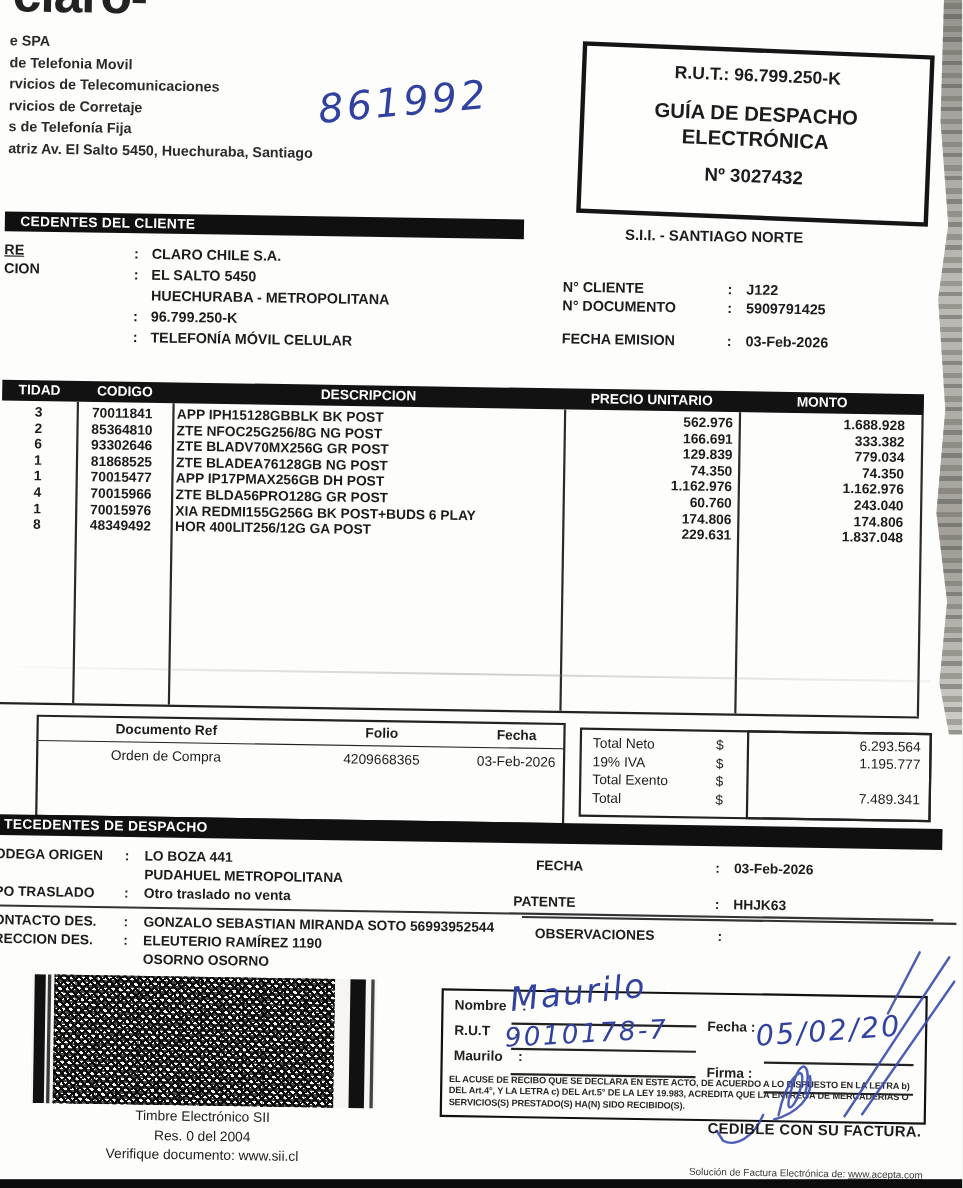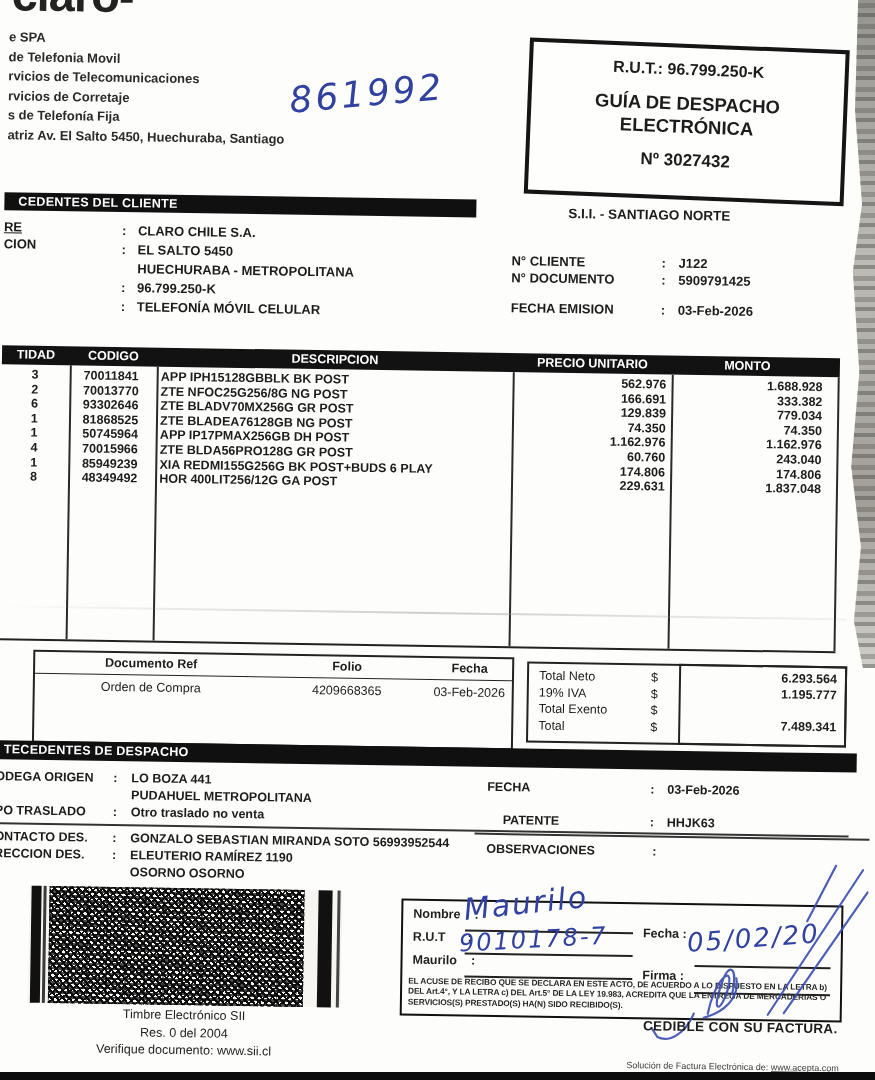--- a/index.html
+++ b/index.html
@@ -57,32 +57,32 @@
   .ref-box{left:36px;top:656px;width:477px;height:89px;border:2px solid #222;font-size:12.5px;}
   .ref-head{display:flex;height:21px;line-height:21px;font-weight:bold;border-bottom:1.5px solid #222;}
   .ref-row{display:flex;margin-top:5px;}
   .rc1{width:232px;text-align:center;} .rc2{width:160px;text-align:center;} .rc3{width:85px;text-align:center;}
 
   
   .tot-box{left:530px;top:660px;width:316px;height:77px;border:2px solid #222;font-size:12.5px;}
   .tot-l{position:absolute;left:10px;top:4px;line-height:16.5px;}
   .tot-s{position:absolute;left:122px;top:4px;line-height:16.5px;}
   .tot-inner{position:absolute;left:150px;top:-2px;bottom:-2px;right:-2px;border:2px solid #222;}
-  .tv{position:absolute;right:8px;font-weight:bold;}
+  .tv{position:absolute;right:8px;font-weight:normal;}
   .tv1{top:4px;} .tv2{top:20px;} .tv4{top:52px;}
 
   
   .d-lbl{font-size:12.5px;font-weight:bold;} .d-val{font-size:12.5px;font-weight:bold;white-space:nowrap;}
   .dl1{left:0;top:776px;} .dl2{left:0;top:810px;} .dl3{left:0;top:836px;} .dl4{left:0;top:853px;}
   .dc{left:118px;font-size:12.5px;font-weight:bold;}
   .dv1{left:136px;top:776px;} .dv1b{left:136px;top:793px;} .dv2{left:136px;top:810px;}
   .dv3{left:136px;top:836px;} .dv4{left:136px;top:853px;} .dv4b{left:136px;top:870px;}
   .hl1{left:0;top:829px;width:854px;height:1.5px;background:#333;}
   .hl2{left:480px;top:832px;width:395px;height:1.5px;background:#333;}
-  .rl1{left:492px;top:779px;} .rl2{left:508px;top:812px;} .rl3{left:492px;top:841px;}
+  .rl1{left:492px;top:779px;} .rl2{left:472px;top:812px;} .rl3{left:492px;top:841px;}
   .rcol{left:655px;} .rv{left:672px;font-size:12.5px;font-weight:bold;}
 
   
   .barcode{left:36px;top:892px;width:313px;height:117px;background:#f6f5f1;}
   .bc-start{position:absolute;left:2px;top:0;bottom:0;width:10px;background:#111;}
   .bc-start2{position:absolute;left:14px;top:0;bottom:0;width:3px;background:#3a3a3a;}
   .bc-noise{position:absolute;left:20px;right:38px;top:0;bottom:0;background:
     repeating-linear-gradient(90deg,rgba(0,0,0,.5) 0 1.5px,transparent 1.5px 19px),
     repeating-linear-gradient(49deg,#0a0a0a 0 2px,transparent 2px 4.6px),
     repeating-linear-gradient(-41deg,#111 0 1.8px,transparent 1.8px 5.2px),
@@ -179,56 +179,56 @@
       <div class="tbody">
         <div class="trow">
             <div class="cq">3</div>
             <div class="cc">70011841</div>
             <div class="cd">APP IPH15128GBBLK BK POST</div>
             <div class="cp">562.976</div>
             <div class="cm">1.688.928</div>
           </div>
         <div class="trow">
             <div class="cq">2</div>
-            <div class="cc">70013770</div>
+            <div class="cc">85364810</div>
             <div class="cd">ZTE NFOC25G256/8G NG POST</div>
             <div class="cp">166.691</div>
             <div class="cm">333.382</div>
           </div>
         <div class="trow">
             <div class="cq">6</div>
             <div class="cc">93302646</div>
             <div class="cd">ZTE BLADV70MX256G GR POST</div>
             <div class="cp">129.839</div>
             <div class="cm">779.034</div>
           </div>
         <div class="trow">
             <div class="cq">1</div>
             <div class="cc">81868525</div>
             <div class="cd">ZTE BLADEA76128GB NG POST</div>
             <div class="cp">74.350</div>
             <div class="cm">74.350</div>
           </div>
         <div class="trow">
             <div class="cq">1</div>
-            <div class="cc">50745964</div>
+            <div class="cc">70015477</div>
             <div class="cd">APP IP17PMAX256GB DH POST</div>
             <div class="cp">1.162.976</div>
             <div class="cm">1.162.976</div>
           </div>
         <div class="trow">
             <div class="cq">4</div>
             <div class="cc">70015966</div>
             <div class="cd">ZTE BLDA56PRO128G GR POST</div>
             <div class="cp">60.760</div>
             <div class="cm">243.040</div>
           </div>
         <div class="trow">
             <div class="cq">1</div>
-            <div class="cc">85949239</div>
+            <div class="cc">70015976</div>
             <div class="cd">XIA REDMI155G256G BK POST+BUDS 6 PLAY</div>
             <div class="cp">174.806</div>
             <div class="cm">174.806</div>
           </div>
         <div class="trow">
             <div class="cq">8</div>
             <div class="cc">48349492</div>
             <div class="cd">HOR 400LIT256/12G GA POST</div>
             <div class="cp">229.631</div>
             <div class="cm">1.837.048</div>

